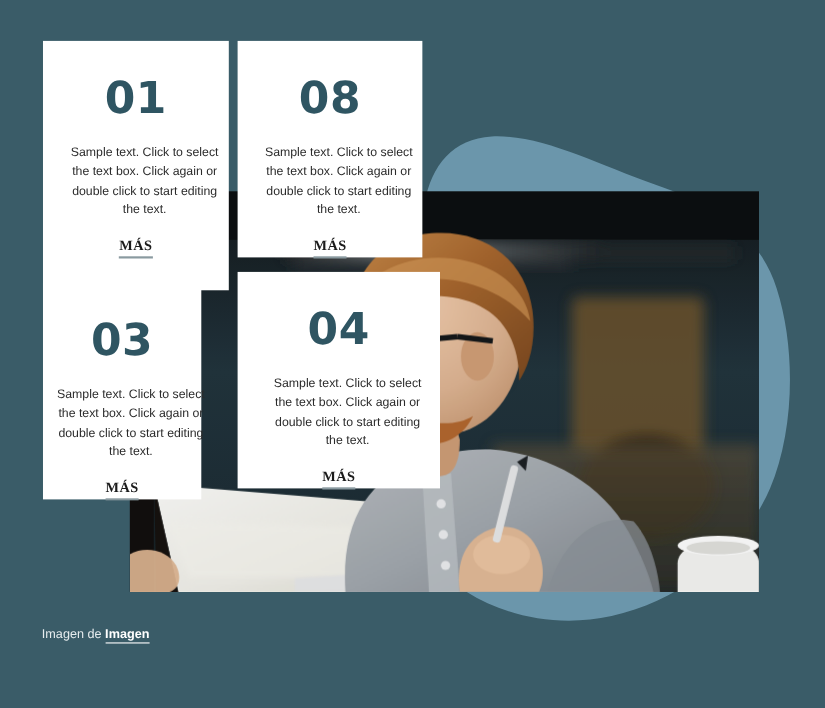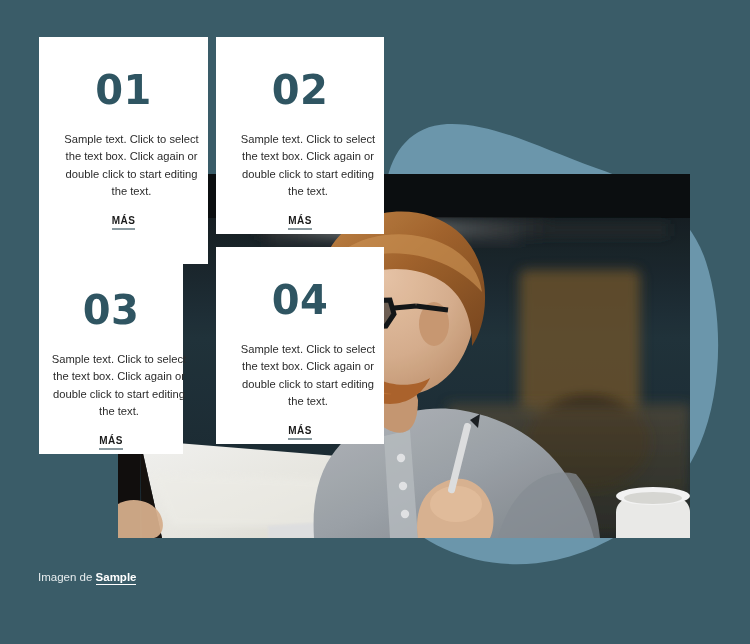--- a/index.html
+++ b/index.html
@@ -48,21 +48,21 @@
     box-sizing: border-box;
     padding: 0;
     display: flex;
     flex-direction: column;
     align-items: center;
     justify-content: flex-start;
   }
   #card-1 { left: 39px;  top: 37px;  width: 169px; height: 227px; }
   #card-2 { left: 216px; top: 37px;  width: 168px; height: 197px; }
   #card-3 { left: 39px;  top: 257px; width: 144px; height: 197px; }
-  #card-4 { left: 216px; top: 247px; width: 168px; height: 197px; }
+  #card-4 { left: 216px; top: 247px; width: 184px; height: 197px; }
 
   .card-number {
     font-family: "DejaVu Sans", sans-serif;
     font-size: 40px;
     font-weight: 700;
     color: #2f5562;
     letter-spacing: 0.5px;
     line-height: 1;
     margin-top: 33px;
     margin-bottom: 0;
@@ -72,22 +72,22 @@
     font-size: 11.2px;
     line-height: 1.55;
     color: #2b2b2b;
     text-align: center;
     width: 138px;
     margin-top: 21px;
     margin-left: 16px;
   }
   .card-link {
     margin-top: 15px;
-    font-family: Liberation Sans, sans-serif;
-    font-size: 10px;
+    font-family: Liberation Serif, serif;
+    font-size: 13px;
     font-weight: 700;
     letter-spacing: 0.4px;
     color: #1b1b1b;
     text-decoration: none;
     border-bottom: 2px solid #8a9aa0;
     padding-bottom: 2px;
     display: inline-block;
     cursor: pointer;
   }
 
@@ -286,35 +286,35 @@
     </svg>
   </div>
 
   <div class="card" id="card-1">
     <div class="card-number">01</div>
     <div class="card-text">Sample text. Click to select the text box. Click again or double click to start editing the text.</div>
     <a class="card-link" href="#">MÁS</a>
   </div>
 
   <div class="card" id="card-2">
-    <div class="card-number">02</div>
+    <div class="card-number">08</div>
     <div class="card-text">Sample text. Click to select the text box. Click again or double click to start editing the text.</div>
     <a class="card-link" href="#">MÁS</a>
   </div>
 
   <div class="card" id="card-3">
     <div class="card-number">03</div>
     <div class="card-text">Sample text. Click to select the text box. Click again or double click to start editing the text.</div>
     <a class="card-link" href="#">MÁS</a>
   </div>
 
   <div class="card" id="card-4">
     <div class="card-number">04</div>
     <div class="card-text">Sample text. Click to select the text box. Click again or double click to start editing the text.</div>
     <a class="card-link" href="#">MÁS</a>
   </div>
 
   <div id="credit">
     <span class="credit-label">Imagen de</span>
-    <a class="credit-link" href="#">Sample</a>
+    <a class="credit-link" href="#">Imagen</a>
   </div>
 
 </div>
 
 </body></html>

